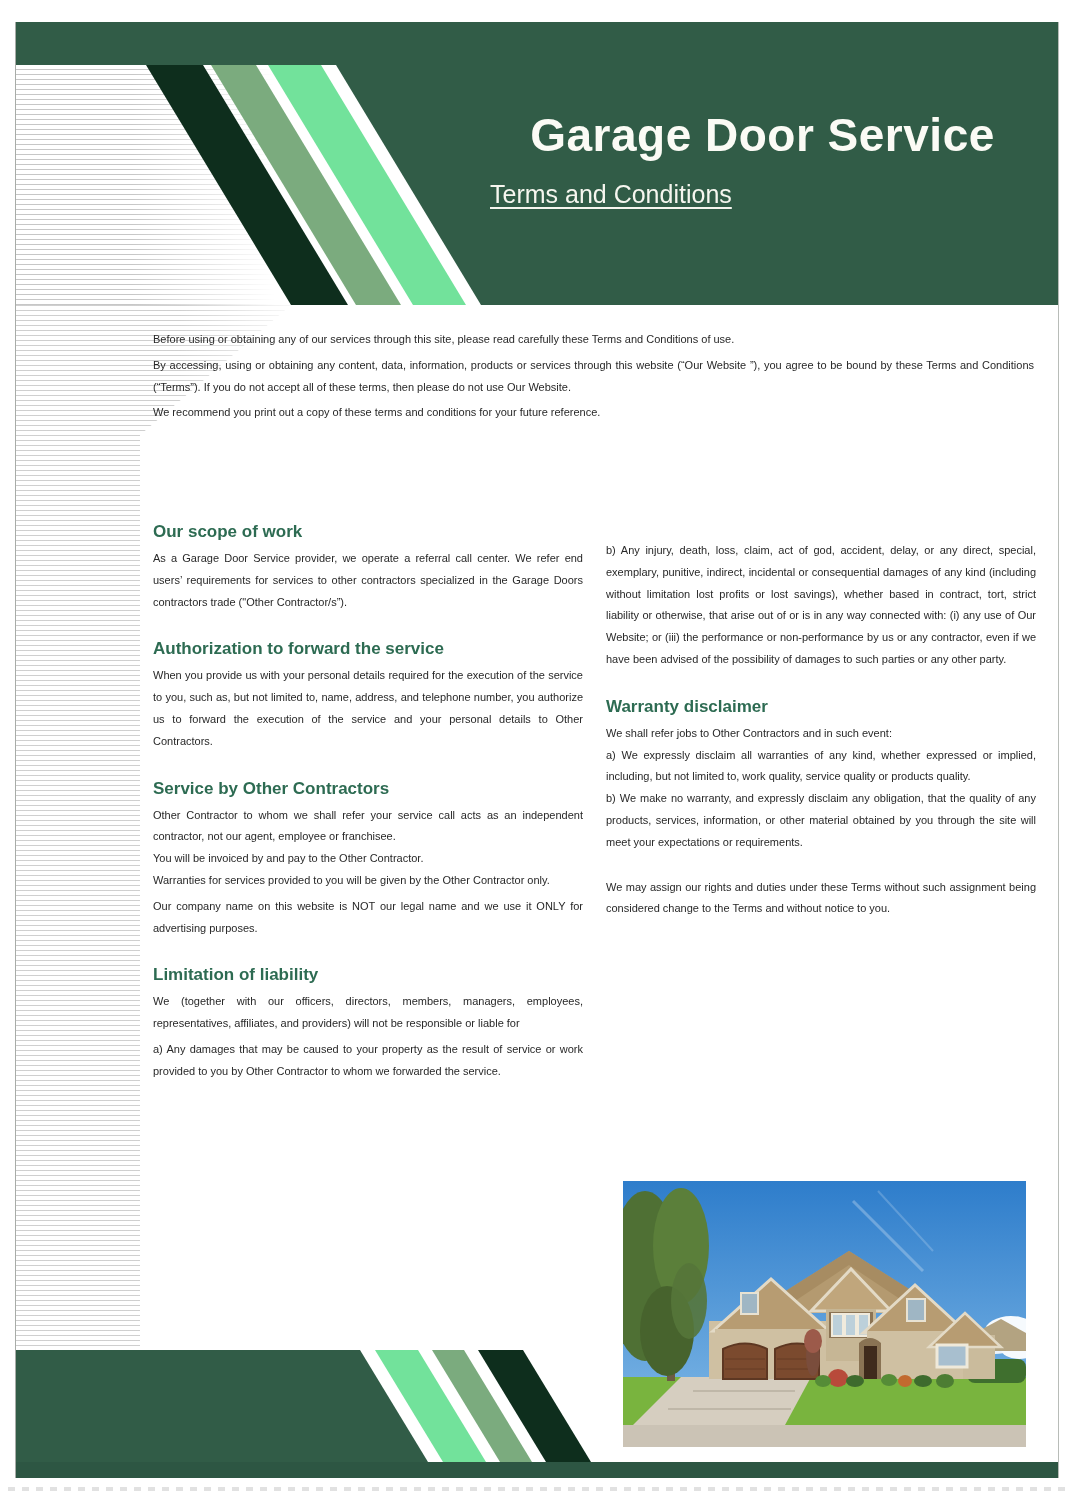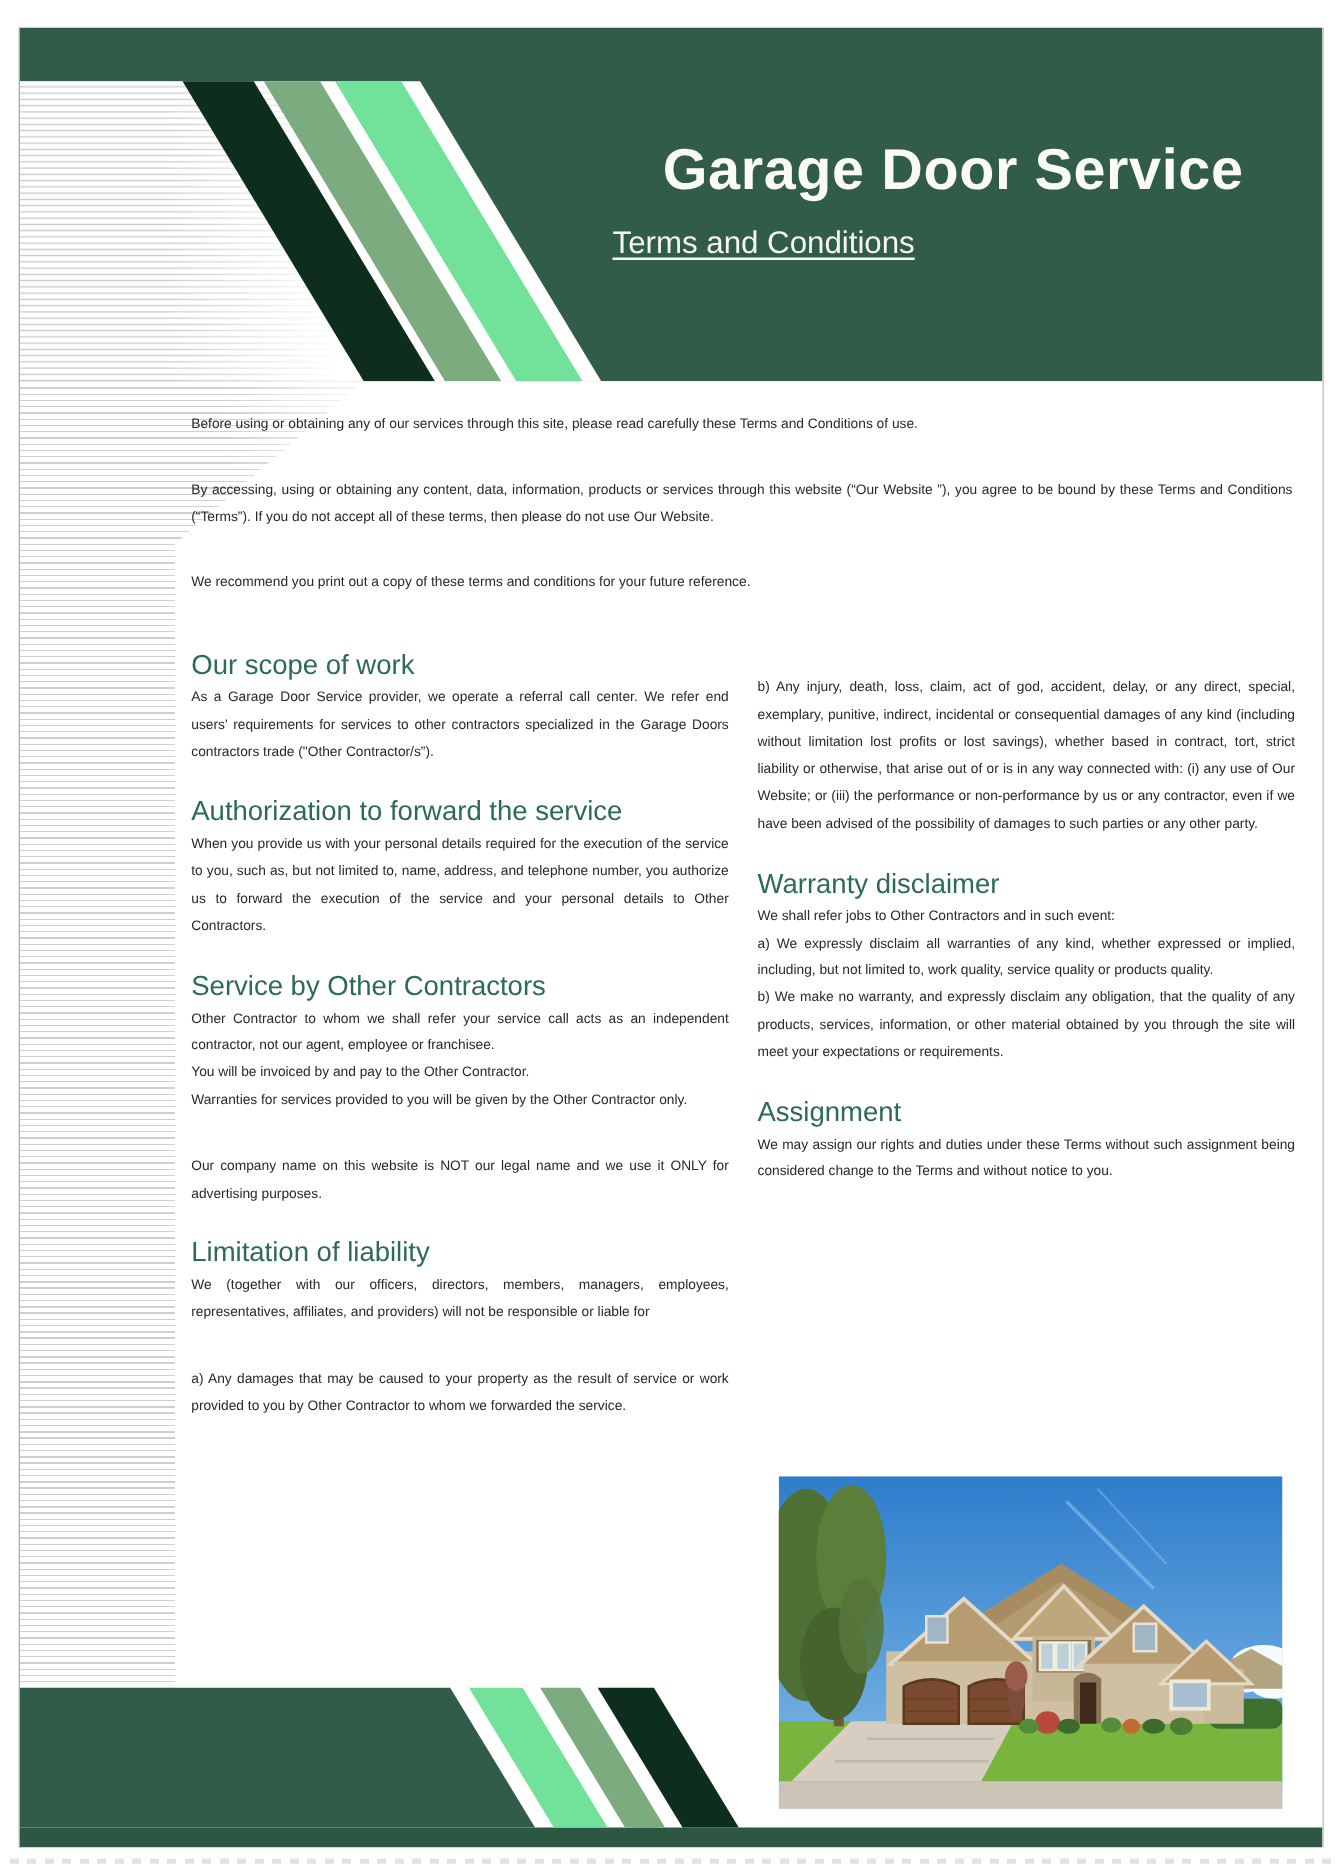--- a/index.html
+++ b/index.html
@@ -31,27 +31,27 @@
     position:absolute;left:490px;top:108px;width:545px;text-align:center;
     color:#fbfbf5;font-size:46px;font-weight:bold;letter-spacing:.5px;white-space:nowrap;
   }
   .banner-subtitle{
     position:absolute;left:490px;top:180px;width:545px;text-align:left;
     color:#f6f6ef;font-size:25px;text-decoration:underline;text-underline-offset:4px;
   }
   .textblock p{
     margin:0;text-align:justify;font-size:11px;line-height:21.8px;color:#282828;
   }
-  .textblock p + p.gap{margin-top:31px;}
+  .textblock p + p.gap{margin-top:4px;}
   .intro{position:absolute;left:153px;top:329px;width:881px;}
   .col-left{position:absolute;left:153px;top:519px;width:430px;}
   .col-right{position:absolute;left:606px;top:540px;width:430px;}
   .section{margin-bottom:23px;}
   .section h3{
-    margin:0 0 3px 0;font-size:22px;line-height:26px;font-weight:normal;color:#2d6b52;
+    margin:0 0 3px 0;font-size:17px;line-height:26px;font-weight:bold;color:#2d6b52;
   }
   .house{position:absolute;left:623px;top:1181px;width:403px;height:266px;}
 </style>
 </head>
 <body>
 
 <div class="canvas">
 
   <svg class="banner-svg" width="1043" height="283" viewBox="0 0 1043 283" aria-hidden="true">
     <defs>
@@ -117,21 +117,20 @@
     <div class="section">
       <p>b) Any injury, death, loss, claim, act of god, accident, delay, or any direct, special, exemplary, punitive, indirect, incidental or consequential damages of any kind (including without limitation lost profits or lost savings), whether based in contract, tort, strict liability or otherwise, that arise out of or is in any way connected with: (i) any use of Our Website; or (iii) the performance or non-performance by us or any contractor, even if we have been advised of the possibility of damages to such parties or any other party.</p>
     </div>
     <div class="section">
       <h3>Warranty disclaimer</h3>
       <p>We shall refer jobs to Other Contractors and in such event:</p>
       <p>a) We expressly disclaim all warranties of any kind, whether expressed or implied, including, but not limited to, work quality, service quality or products quality.</p>
       <p>b) We make no warranty, and expressly disclaim any obligation, that the quality of any products, services, information, or other material obtained by you through the site will meet your expectations or requirements.</p>
     </div>
     <div class="section">
-      <h3>Assignment</h3>
       <p>We may assign our rights and duties under these Terms without such assignment being considered change to the Terms and without notice to you.</p>
     </div>
   </div>
 
   <svg class="house" viewBox="0 0 403 266" role="img">
     <defs>
       <linearGradient id="sky" x1="0" y1="0" x2="0" y2="1">
         <stop offset="0" stop-color="#2e7dcb"></stop>
         <stop offset="1" stop-color="#85bce8"></stop>
       </linearGradient>

